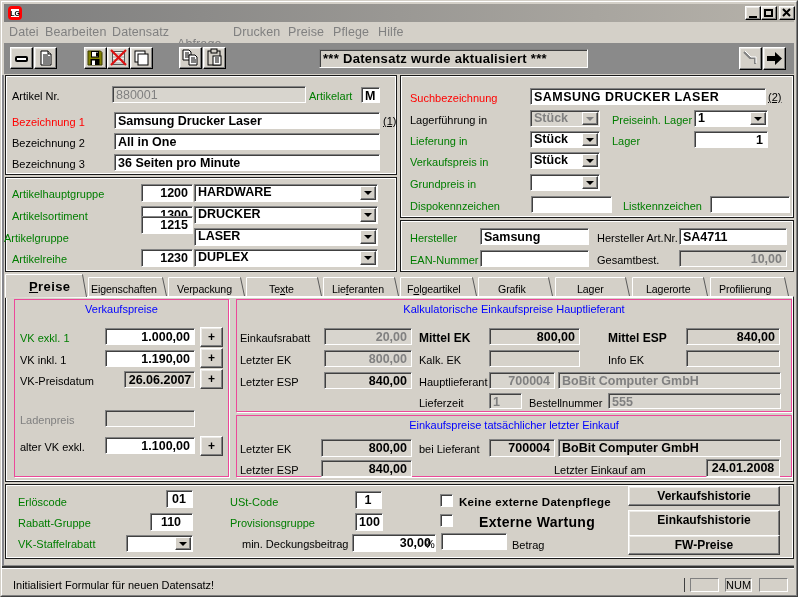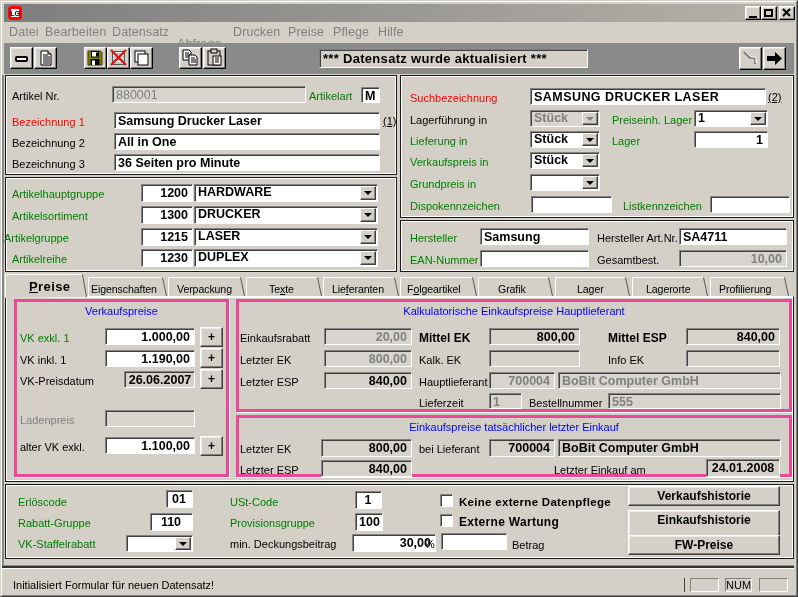--- a/index.html
+++ b/index.html
@@ -16,21 +16,21 @@
 .dis{background:#d8d5ce;color:#808080}
 .face{background:#d6d2ca;color:#000}
 .combo{position:absolute;background:#fff;border:1px solid;border-color:#848484 #fff #fff #848484;box-shadow:inset 1px 1px 0 #404040;font-weight:bold;font-size:12.5px;line-height:13px;padding:1px 3px 0 3px;white-space:nowrap}
 .combo.dis{background:#d8d5ce;color:#808080}
 .cbtn{position:absolute;top:1px;right:1px;bottom:1px;width:16px;background:#d4d0c8;border:1px solid;border-color:#fff #404040 #404040 #fff;box-shadow:inset -1px -1px 0 #808080}
 .cbtn:after{content:"";position:absolute;left:50%;top:50%;margin:-2px 0 0 -4px;border:4px solid transparent;border-top:4px solid #000;border-bottom:none}
 .cbtn.dd:after{border-top-color:#808080}
 .btn{position:absolute;background:#d4d0c8;border:1px solid;border-color:#fff #000 #000 #fff;box-shadow:inset -1px -1px 0 #808080,inset 1px 1px 0 #e8e6e2;text-align:center;font-weight:bold;font-size:12px}
 .btn2{position:absolute;background:#d4d0c8;border:1px solid;border-color:#fff #404040 #404040 #fff;box-shadow:inset -1px -1px 0 #808080,inset 1px 1px 0 #eceae6;text-align:center;font-weight:bold;font-size:12px}
 .panel{position:absolute;border:1px solid #1a1a1a;box-shadow:inset 0 0 0 1px #fff}
-.grp{position:absolute;border:3px solid #ec4899;box-shadow:1px 1px 0 #fff}
+.grp{position:absolute;border:1px solid #ec4899;box-shadow:1px 1px 0 #fff}
 .gtitle{position:absolute;width:100%;text-align:center;color:#0000ff;font-size:11px;top:3px}
 .chk{position:absolute;width:13px;height:13px;background:#fff;border:1px solid;border-color:#848484 #fff #fff #848484;box-shadow:inset 1px 1px 0 #404040}
 .tbtn{position:absolute;background:#d4d0c8;border:1px solid;border-color:#fff #000 #000 #fff;box-shadow:inset -1px -1px 0 #808080,inset 1px 1px 0 #eceae6}
 u{text-decoration:underline}
 </style></head>
 <body>
 
 <div class="abs" style="left:0;top:0;width:798px;height:597px;border:1px solid;border-color:#d4d0c8 #404040 #404040 #d4d0c8"></div>
 <div class="abs" style="left:1px;top:1px;width:796px;height:595px;border:1px solid;border-color:#fff #808080 #808080 #fff"></div>
 
@@ -146,21 +146,21 @@
 <div class="lbl" style="left:12px;top:158px">Bezeichnung 3</div>
 <div class="inp" style="left:114px;top:154px;width:266px;height:17px">36 Seiten pro Minute</div>
 
 <div class="lbl green" style="left:12px;top:188px">Artikelhauptgruppe</div>
 <div class="inp r" style="left:141px;top:184px;width:52px;height:18px">1200</div>
 <div class="combo" style="left:194px;top:184px;width:184px;height:18px">HARDWARE<span class="cbtn"></span></div>
 <div class="lbl green" style="left:12px;top:210px">Artikelsortiment</div>
 <div class="inp r" style="left:141px;top:206px;width:52px;height:18px">1300</div>
 <div class="combo" style="left:194px;top:206px;width:184px;height:18px">DRUCKER<span class="cbtn"></span></div>
 <div class="lbl green" style="left:4px;top:232px">Artikelgruppe</div>
-<div class="inp r" style="left:141px;top:228px;width:52px;height:18px">1215</div>
+<div class="inp r" style="left:141px;top:216px;width:52px;height:18px">1215</div>
 <div class="combo" style="left:194px;top:228px;width:184px;height:18px">LASER<span class="cbtn"></span></div>
 <div class="lbl green" style="left:12px;top:253px">Artikelreihe</div>
 <div class="inp r" style="left:141px;top:249px;width:52px;height:18px">1230</div>
 <div class="combo" style="left:194px;top:249px;width:184px;height:18px">DUPLEX<span class="cbtn"></span></div>
 
 <div class="lbl red" style="left:410px;top:92px">Suchbezeichnung</div>
 <div class="inp" style="left:530px;top:88px;width:236px;height:17px;letter-spacing:0.45px">SAMSUNG DRUCKER LASER</div>
 <div class="lbl" style="left:768px;top:91px;text-decoration:underline">(2)</div>
 <div class="lbl" style="left:410px;top:114px">Lagerführung in</div>
 <div class="combo dis" style="left:530px;top:110px;width:70px;height:17px">Stück<span class="cbtn dd"></span></div>
@@ -298,27 +298,27 @@
 <div class="lbl green" style="left:230px;top:496px">USt-Code</div>
 <div class="inp c" style="left:355px;top:491px;width:27px;height:18px">1</div>
 <div class="chk" style="left:440px;top:494px"></div>
 <div class="lbl b" style="left:459px;top:496px;font-size:11.5px;letter-spacing:0.3px">Keine externe Datenpflege</div>
 <div class="btn2" style="left:628px;top:486px;width:152px;height:20px;line-height:18px">Verkaufshistorie</div>
 <div class="lbl green" style="left:18px;top:517px">Rabatt-Gruppe</div>
 <div class="inp c" style="left:150px;top:513px;width:43px;height:18px">110</div>
 <div class="lbl green" style="left:230px;top:517px">Provisionsgruppe</div>
 <div class="inp c" style="left:355px;top:513px;width:28px;height:18px">100</div>
 <div class="chk" style="left:440px;top:514px"></div>
-<div class="lbl b" style="left:459px;top:516px;font-size:12px;letter-spacing:0.3px">Externe Wartung</div>
+<div class="lbl b" style="left:479px;top:516px;font-size:14px;letter-spacing:0.3px">Externe Wartung</div>
 <div class="btn2" style="left:628px;top:510px;width:152px;height:28px;line-height:18px">Einkaufshistorie</div>
 <div class="lbl green" style="left:18px;top:538px">VK-Staffelrabatt</div>
 <div class="combo" style="left:126px;top:535px;width:67px;height:17px">
     <span class="cbtn"></span>
   </div>
-<div class="lbl" style="left:230px;top:538px">min. Deckungsbeitrag</div>
+<div class="lbl" style="left:242px;top:538px">min. Deckungsbeitrag</div>
 <div class="inp r" style="left:352px;top:534px;width:84px;height:18px">30,00</div>
 <div class="lbl" style="left:425px;top:538px">%</div>
 <div class="inp" style="left:441px;top:533px;width:66px;height:17px"></div>
 <div class="lbl" style="left:512px;top:539px">Betrag</div>
 <div class="btn2" style="left:628px;top:535px;width:152px;height:20px;line-height:18px">FW-Preise</div>
 
 <div class="abs" style="left:2px;top:565px;width:792px;height:1px;background:#8a8a8a"></div>
 <div class="abs" style="left:2px;top:566px;width:792px;height:2px;background:#333"></div>
 <div class="abs" style="left:2px;top:568px;width:792px;height:1px;background:#fff"></div>
 <div class="lbl" style="left:13px;top:579px">Initialisiert Formular für neuen Datensatz!</div>

